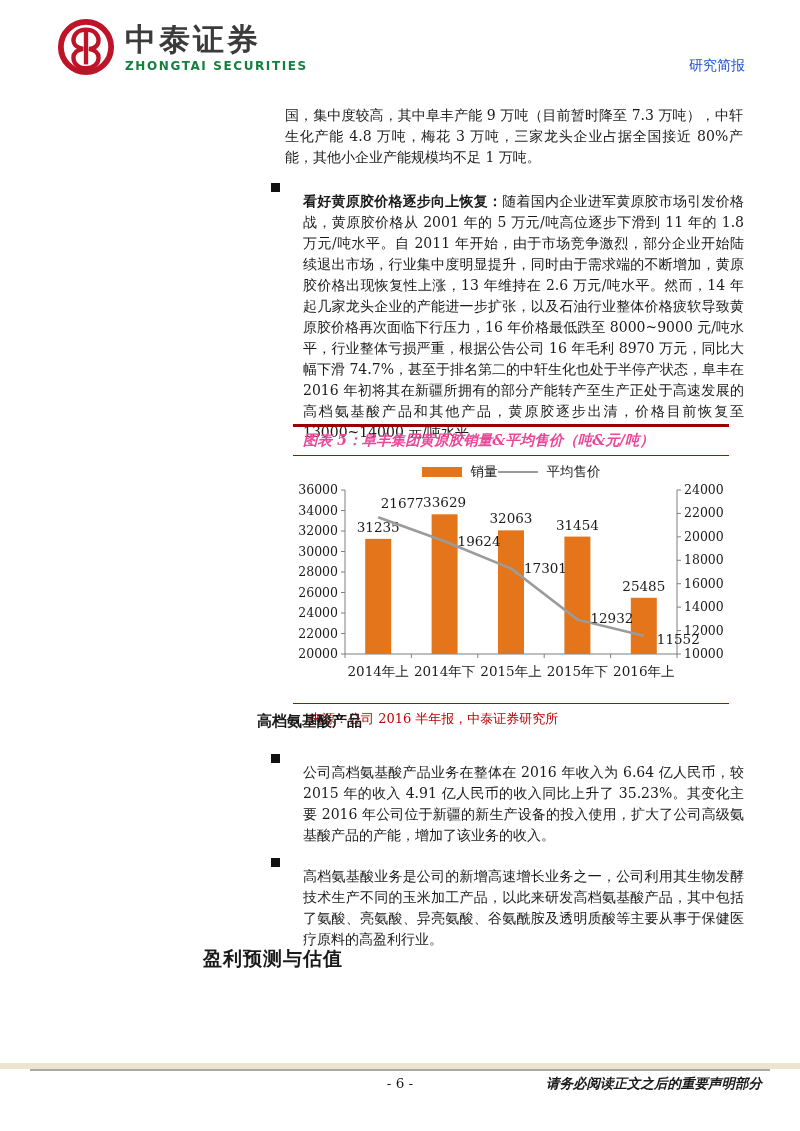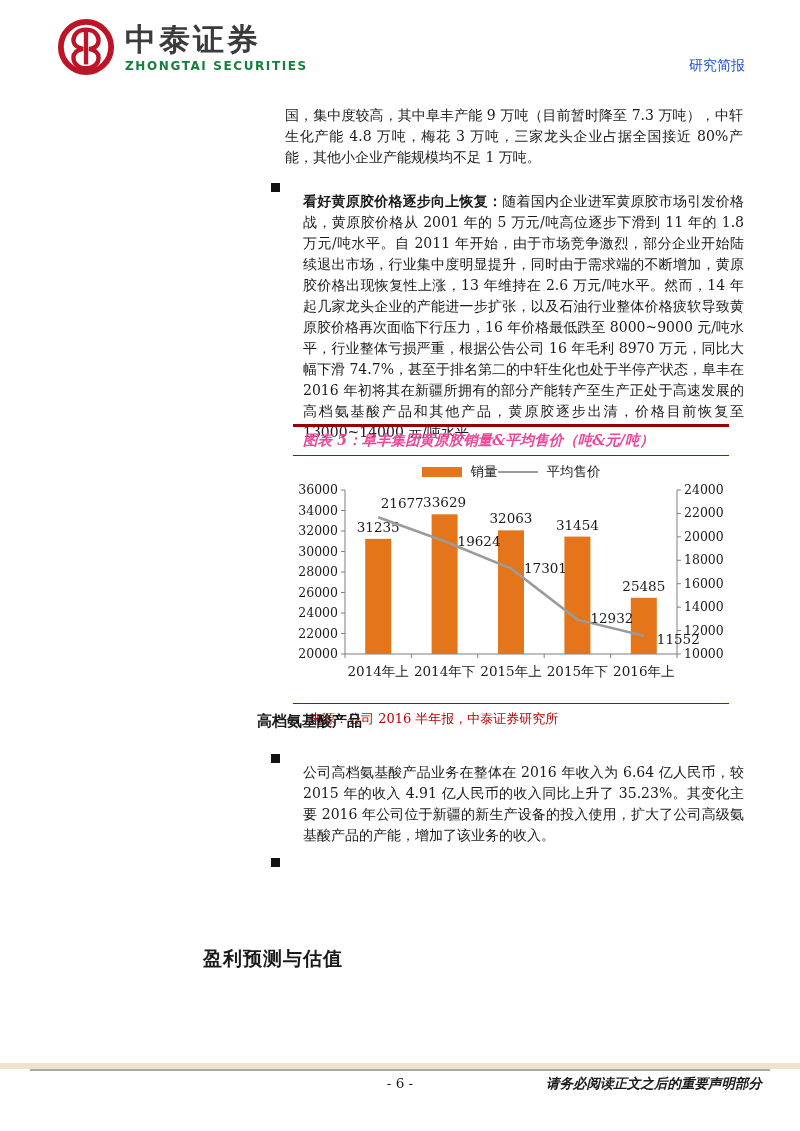--- a/index.html
+++ b/index.html
@@ -149,20 +149,21 @@
         <text x="284.40000000000003" y="196" text-anchor="middle" font-size="13.5">2015年下</text>
         <text x="350.8" y="196" text-anchor="middle" font-size="13.5">2016年上</text>
       </svg>
     <div class="fig-source">来源：公司 2016 半年报，中泰证券研究所</div>
   </div>
 
   <div class="h-amino">高档氨基酸产品</div>
   <span class="bullet-marker bm2"></span>
   <p class="para b2-text">公司高档氨基酸产品业务在整体在 2016 年收入为 6.64 亿人民币，较 2015 年的收入 4.91 亿人民币的收入同比上升了 35.23%。其变化主要 2016 年公司位于新疆的新生产设备的投入使用，扩大了公司高级氨基酸产品的产能，增加了该业务的收入。</p>
   <span class="bullet-marker bm3"></span>
+  <p class="para b3-text">高档氨基酸业务是公司的新增高速增长业务之一，公司利用其生物发酵技术生产不同的玉米加工产品，以此来研发高档氨基酸产品，其中包括了氨酸、亮氨酸、异亮氨酸、谷氨酰胺及透明质酸等主要从事于保健医疗原料的高盈利行业。</p>
 
   <div class="h-forecast">盈利预测与估值</div>
 
   <div class="foot-band"></div>
   <div class="foot-line"></div>
   <div class="foot-page">- 6 -</div>
   <div class="foot-notice">请务必阅读正文之后的重要声明部分</div>
 
 </div>
 

